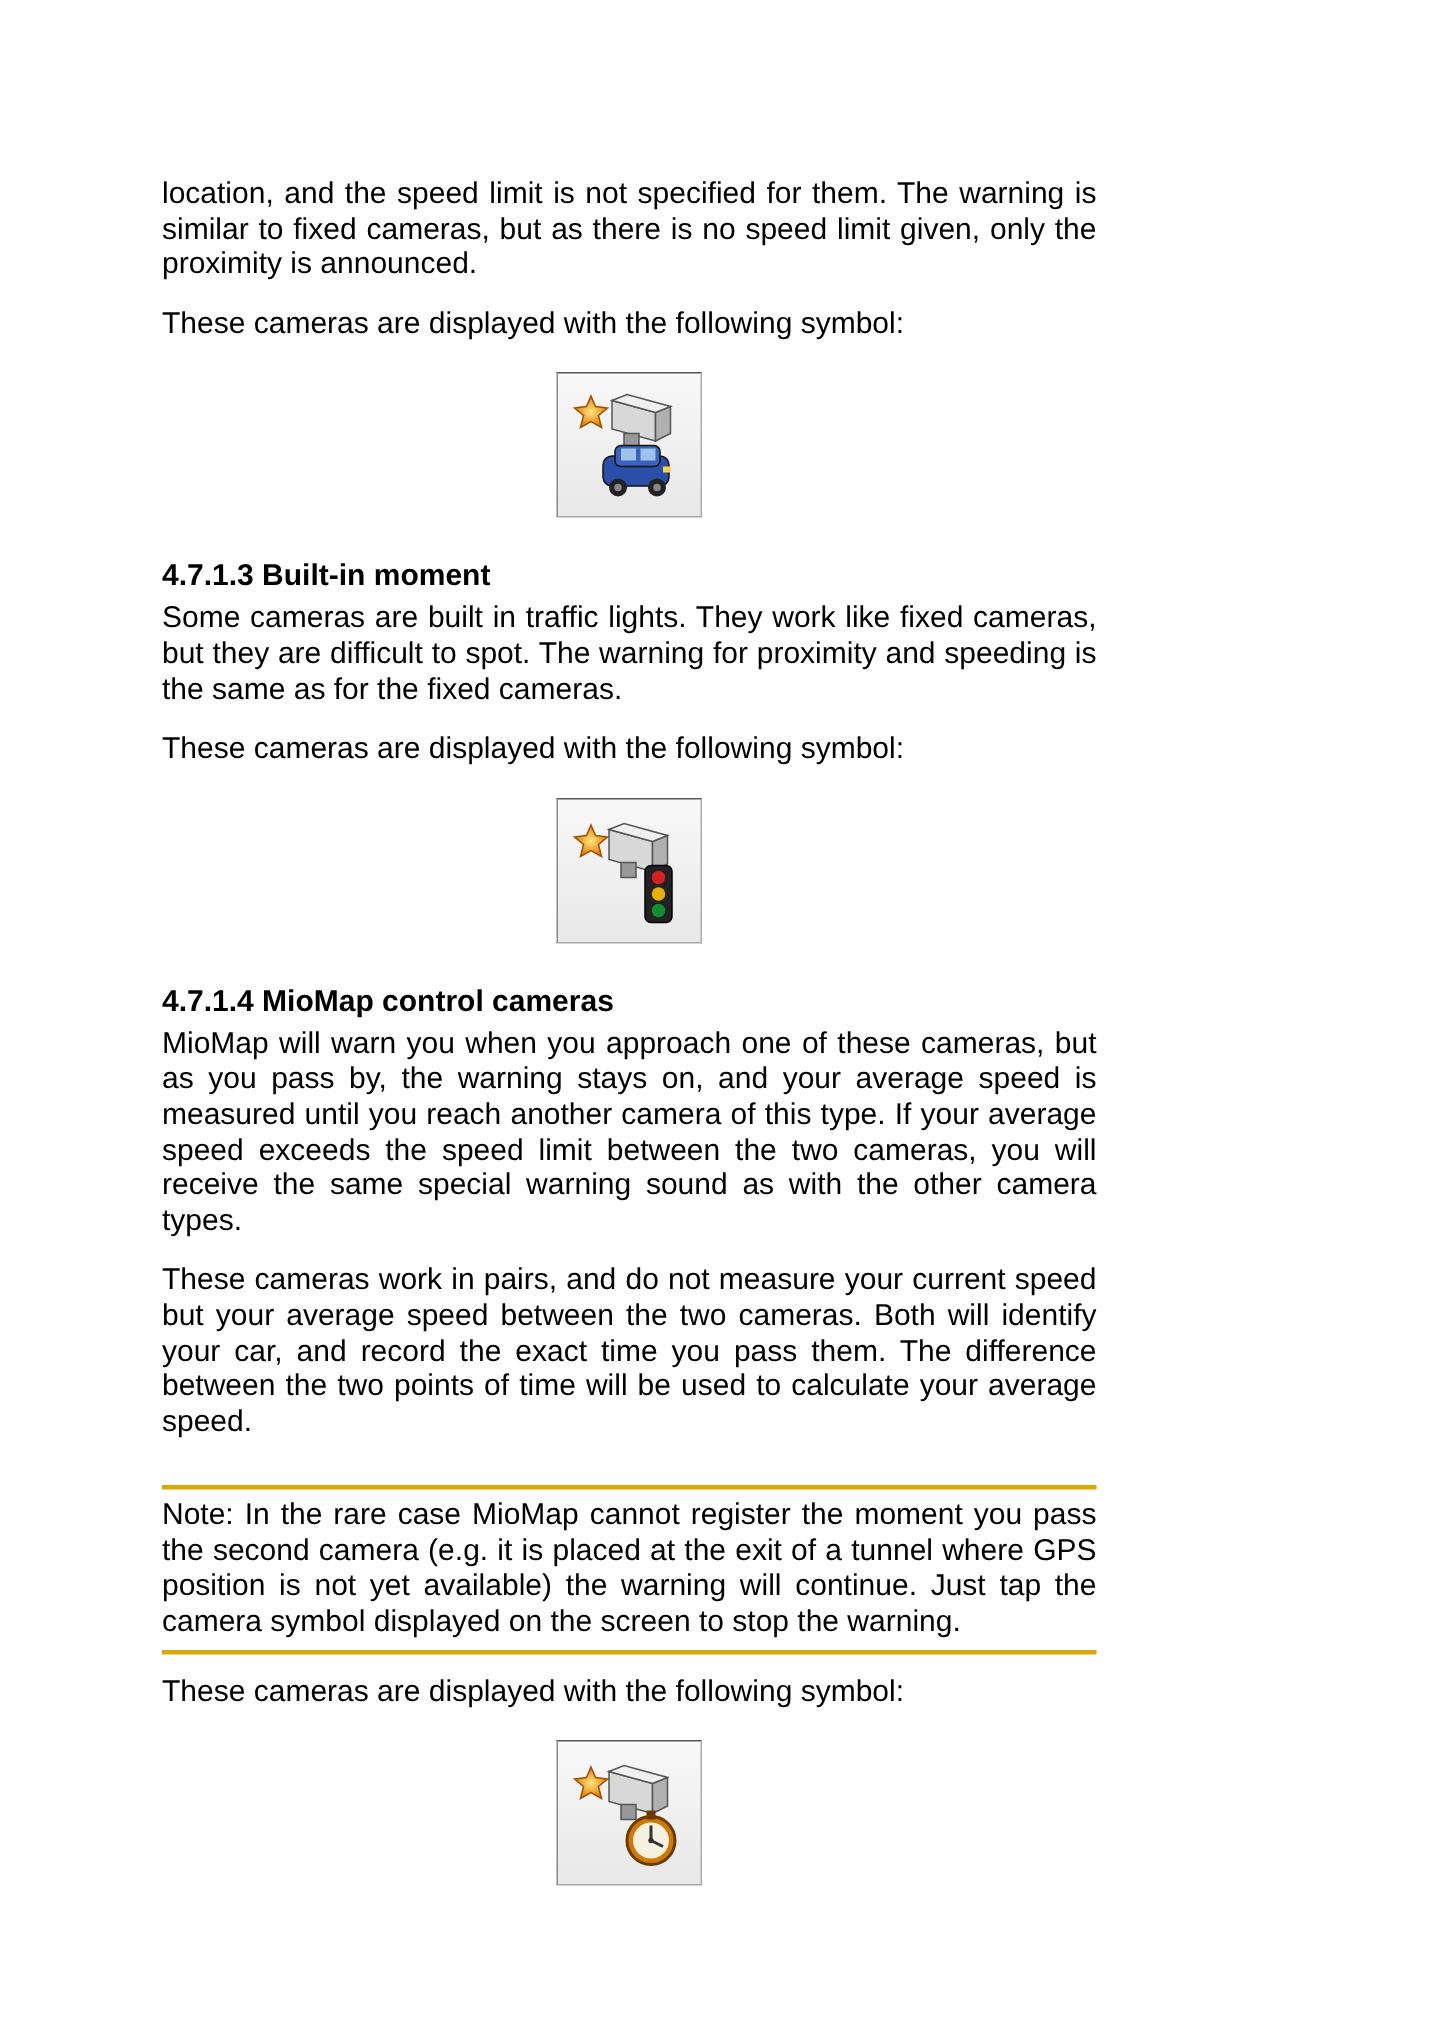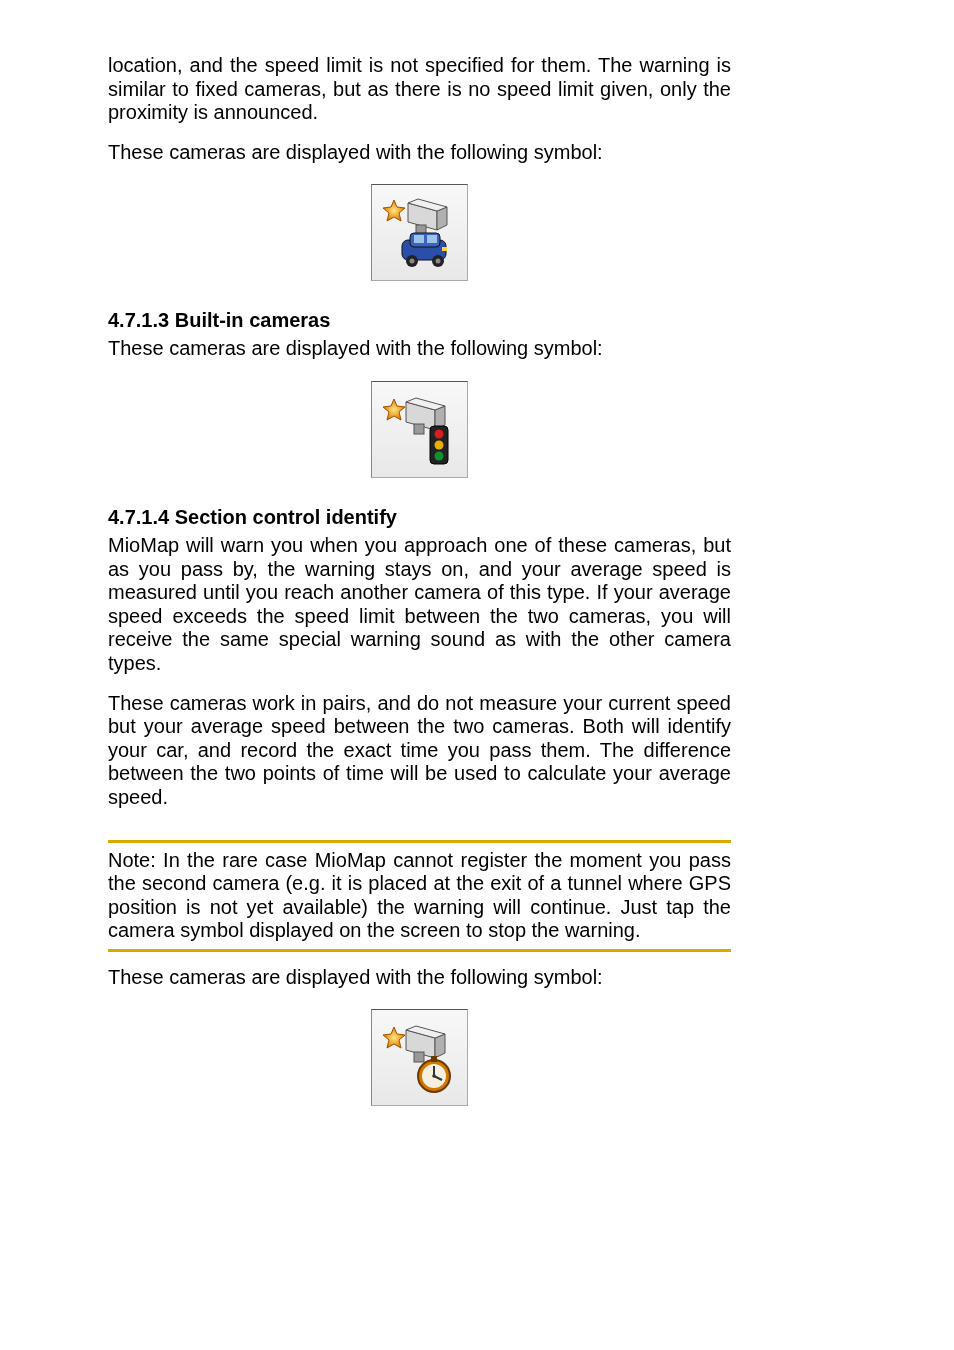--- a/index.html
+++ b/index.html
@@ -6,21 +6,21 @@
       margin: 0;
       padding: 0;
       background: #fff;
       font-family: Arial, Helvetica, sans-serif;
       color: #000;
     }
     .page {
       width: 839px;
       height: 1350px;
       box-sizing: border-box;
-      padding: 54px 108px 110px 108px;
+      padding: 118px 108px 110px 108px;
       position: relative;
     }
     .para {
       font-size: 20px;
       line-height: 1.18;
       text-align: justify;
       margin-bottom: 16px;
     }
     .heading {
       font-size: 20px;
@@ -92,21 +92,22 @@
           <circle cx="40" cy="76" r="6" fill="#222"></circle>
             <circle cx="40" cy="76" r="2.5" fill="#888"></circle>
           <circle cx="66" cy="76" r="6" fill="#222"></circle>
             <circle cx="66" cy="76" r="2.5" fill="#888"></circle>
           <rect x="70" y="62" width="5" height="4" fill="#ffd040"></rect>
         </g>
       </svg>
     </div>
   </div>
 
-  <div class="heading">4.7.1.3  Built-in cameras</div>
+  <div class="heading">4.7.1.3  Built-in moment</div>
+  <div class="para">Some cameras are built in traffic lights. They work like fixed cameras, but they are difficult to spot. The warning for proximity and speeding is the same as for the fixed cameras.</div>
   <div class="para">These cameras are displayed with the following symbol:</div>
 
   <div class="icon-wrap">
     <div class="icon-box">
       <svg viewBox="0 0 95 95" width="95" height="95">
         <radialGradient id="sun2" cx="0.5" cy="0.5" r="0.5">
             <stop offset="0" stop-color="#ffe680"></stop>
             <stop offset="1" stop-color="#e07b00"></stop>
           </radialGradient>
         <g transform="translate(22,28)">
@@ -123,21 +124,21 @@
         <g>
           <rect x="58" y="44" rx="4" ry="4" width="18" height="38" fill="#222" stroke="#000"></rect>
           <circle cx="67" cy="52" r="4.5" fill="#d42020"></circle>
           <circle cx="67" cy="63" r="4.5" fill="#e8b000"></circle>
           <circle cx="67" cy="74" r="4.5" fill="#109030"></circle>
         </g>
       </svg>
     </div>
   </div>
 
-  <div class="heading">4.7.1.4  Section control identify</div>
+  <div class="heading">4.7.1.4  MioMap control cameras</div>
   <div class="para">MioMap will warn you when you approach one of these cameras, but as you pass by, the warning stays on, and your average speed is measured until you reach another camera of this type. If your average speed exceeds the speed limit between the two cameras, you will receive the same special warning sound as with the other camera types.</div>
   <div class="para">These cameras work in pairs, and do not measure your current speed but your average speed between the two cameras. Both will identify your car, and record the exact time you pass them. The difference between the two points of time will be used to calculate your average speed.</div>
 
   <div class="note-block">Note: In the rare case MioMap cannot register the moment you pass the second camera (e.g. it is placed at the exit of a tunnel where GPS position is not yet available) the warning will continue. Just tap the camera symbol displayed on the screen to stop the warning.</div>
 
   <div class="para">These cameras are displayed with the following symbol:</div>
 
   <div class="icon-wrap">
     <div class="icon-box">
       <svg viewBox="0 0 95 95" width="95" height="95">

